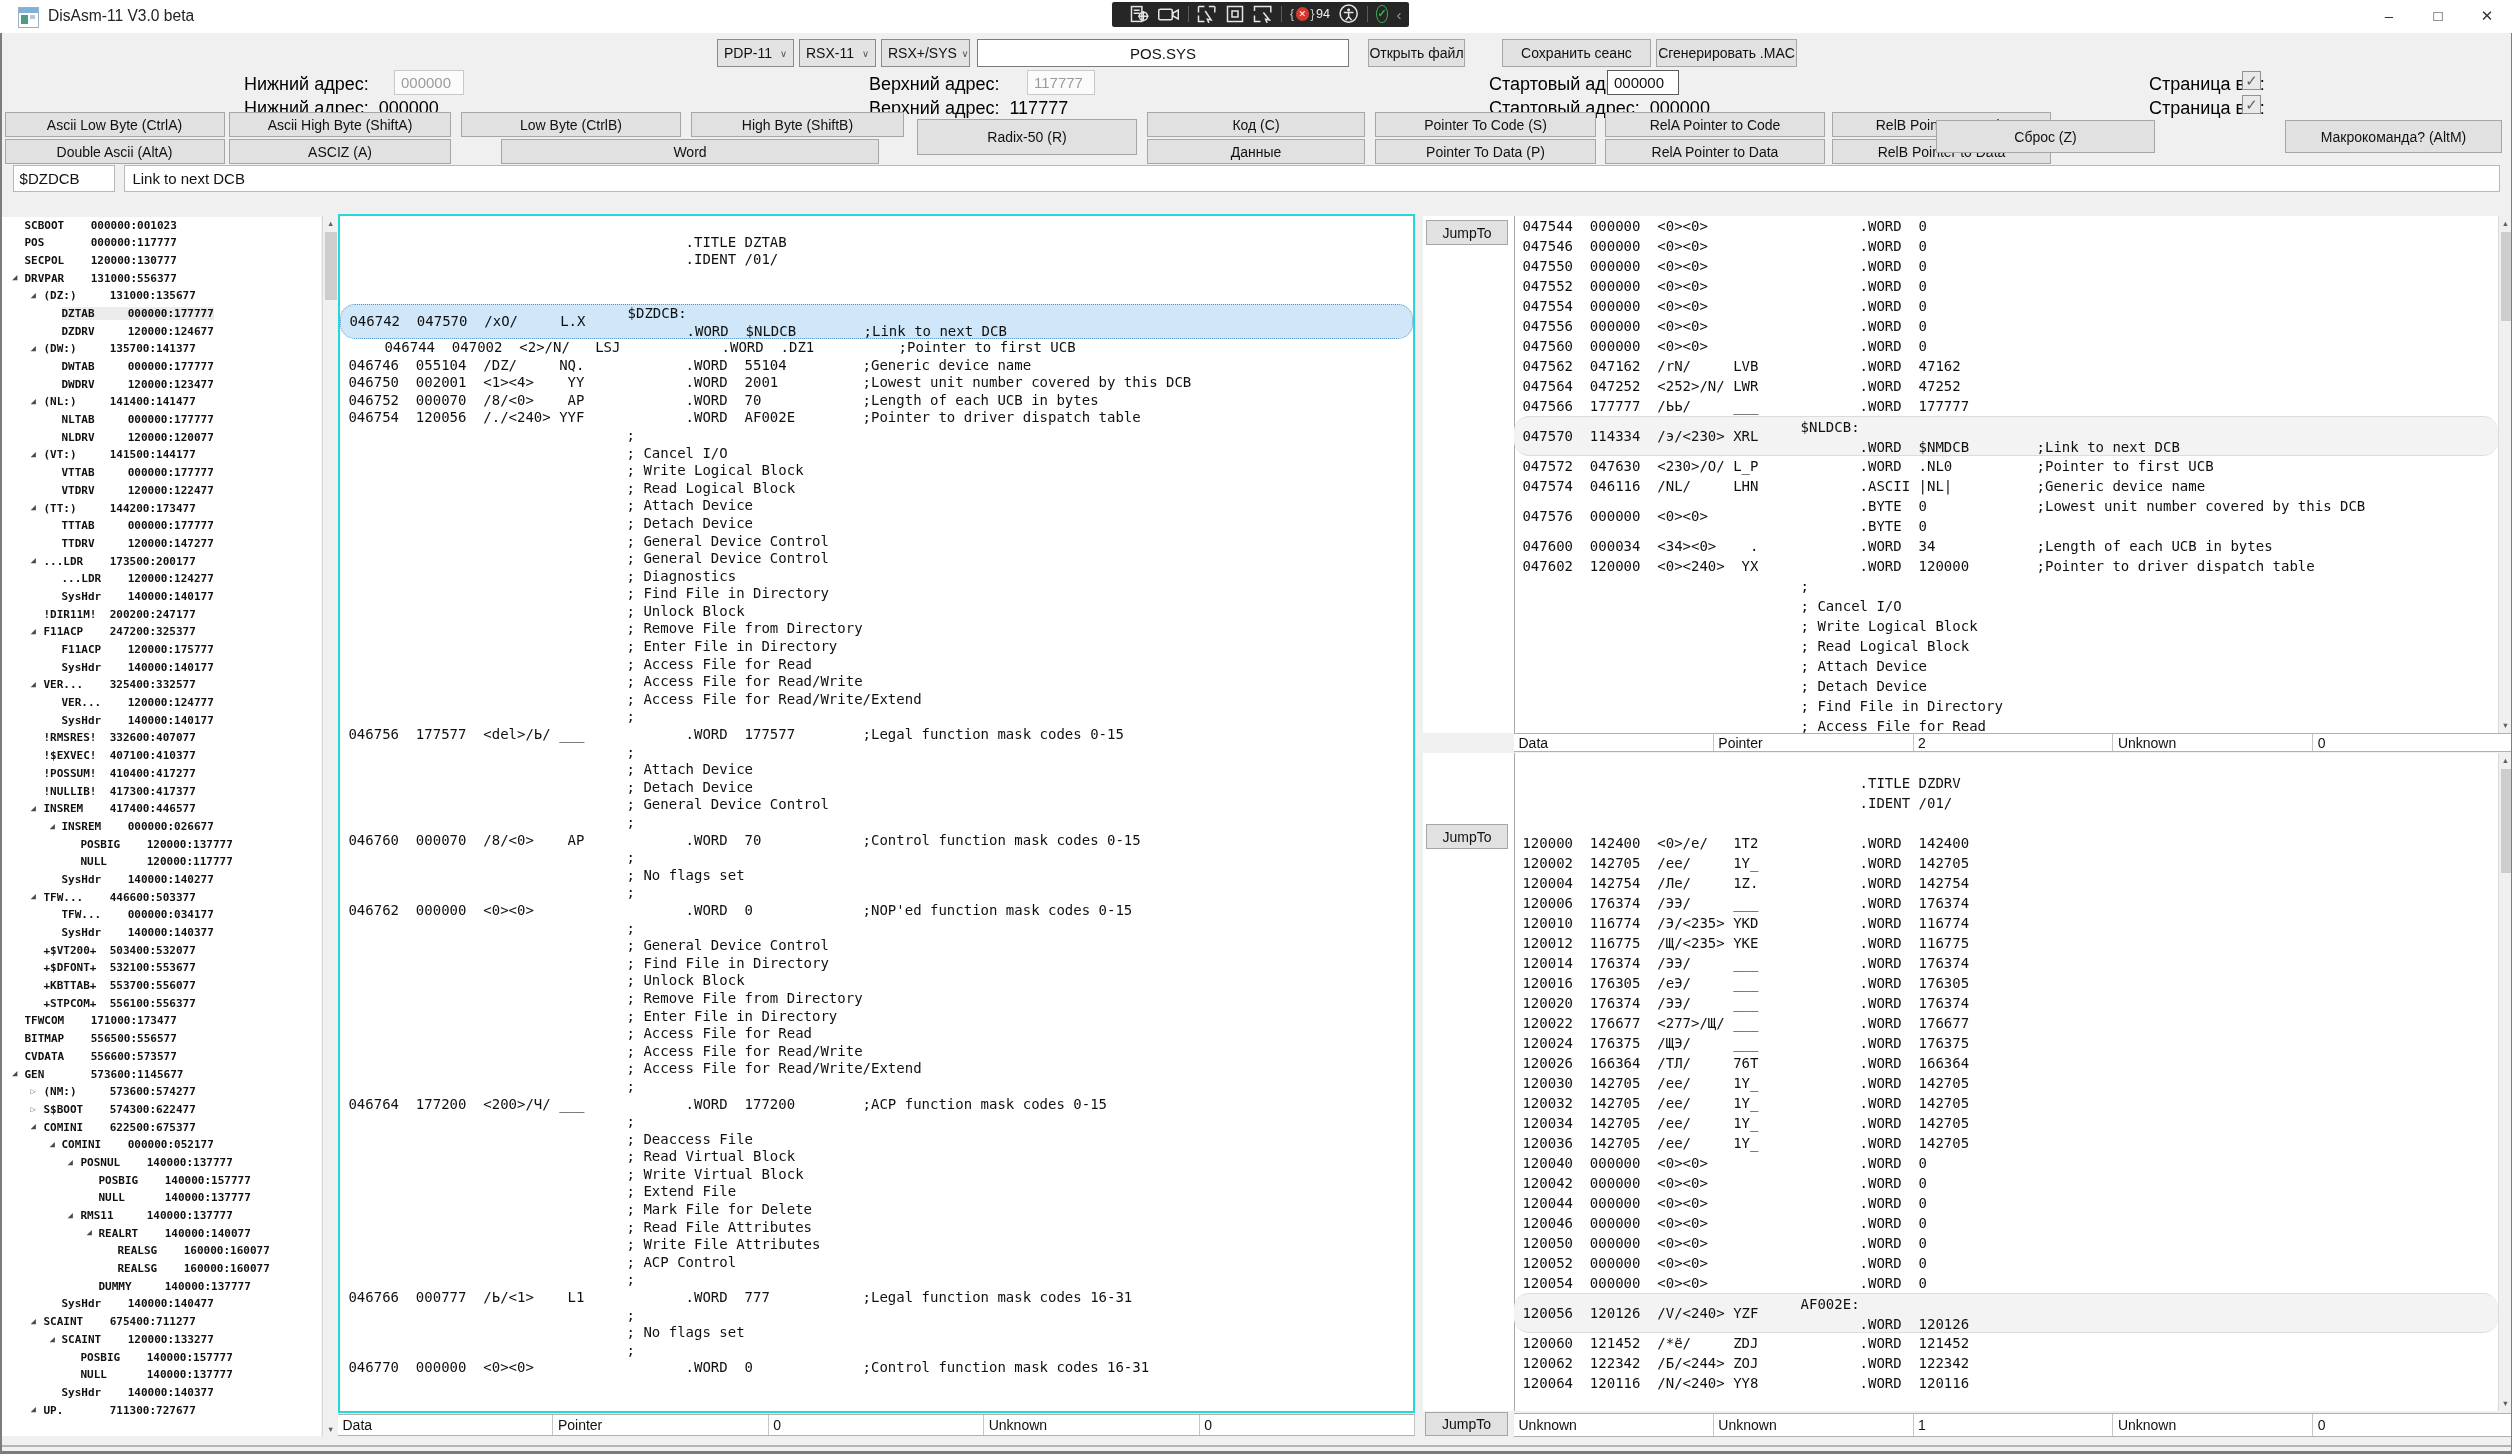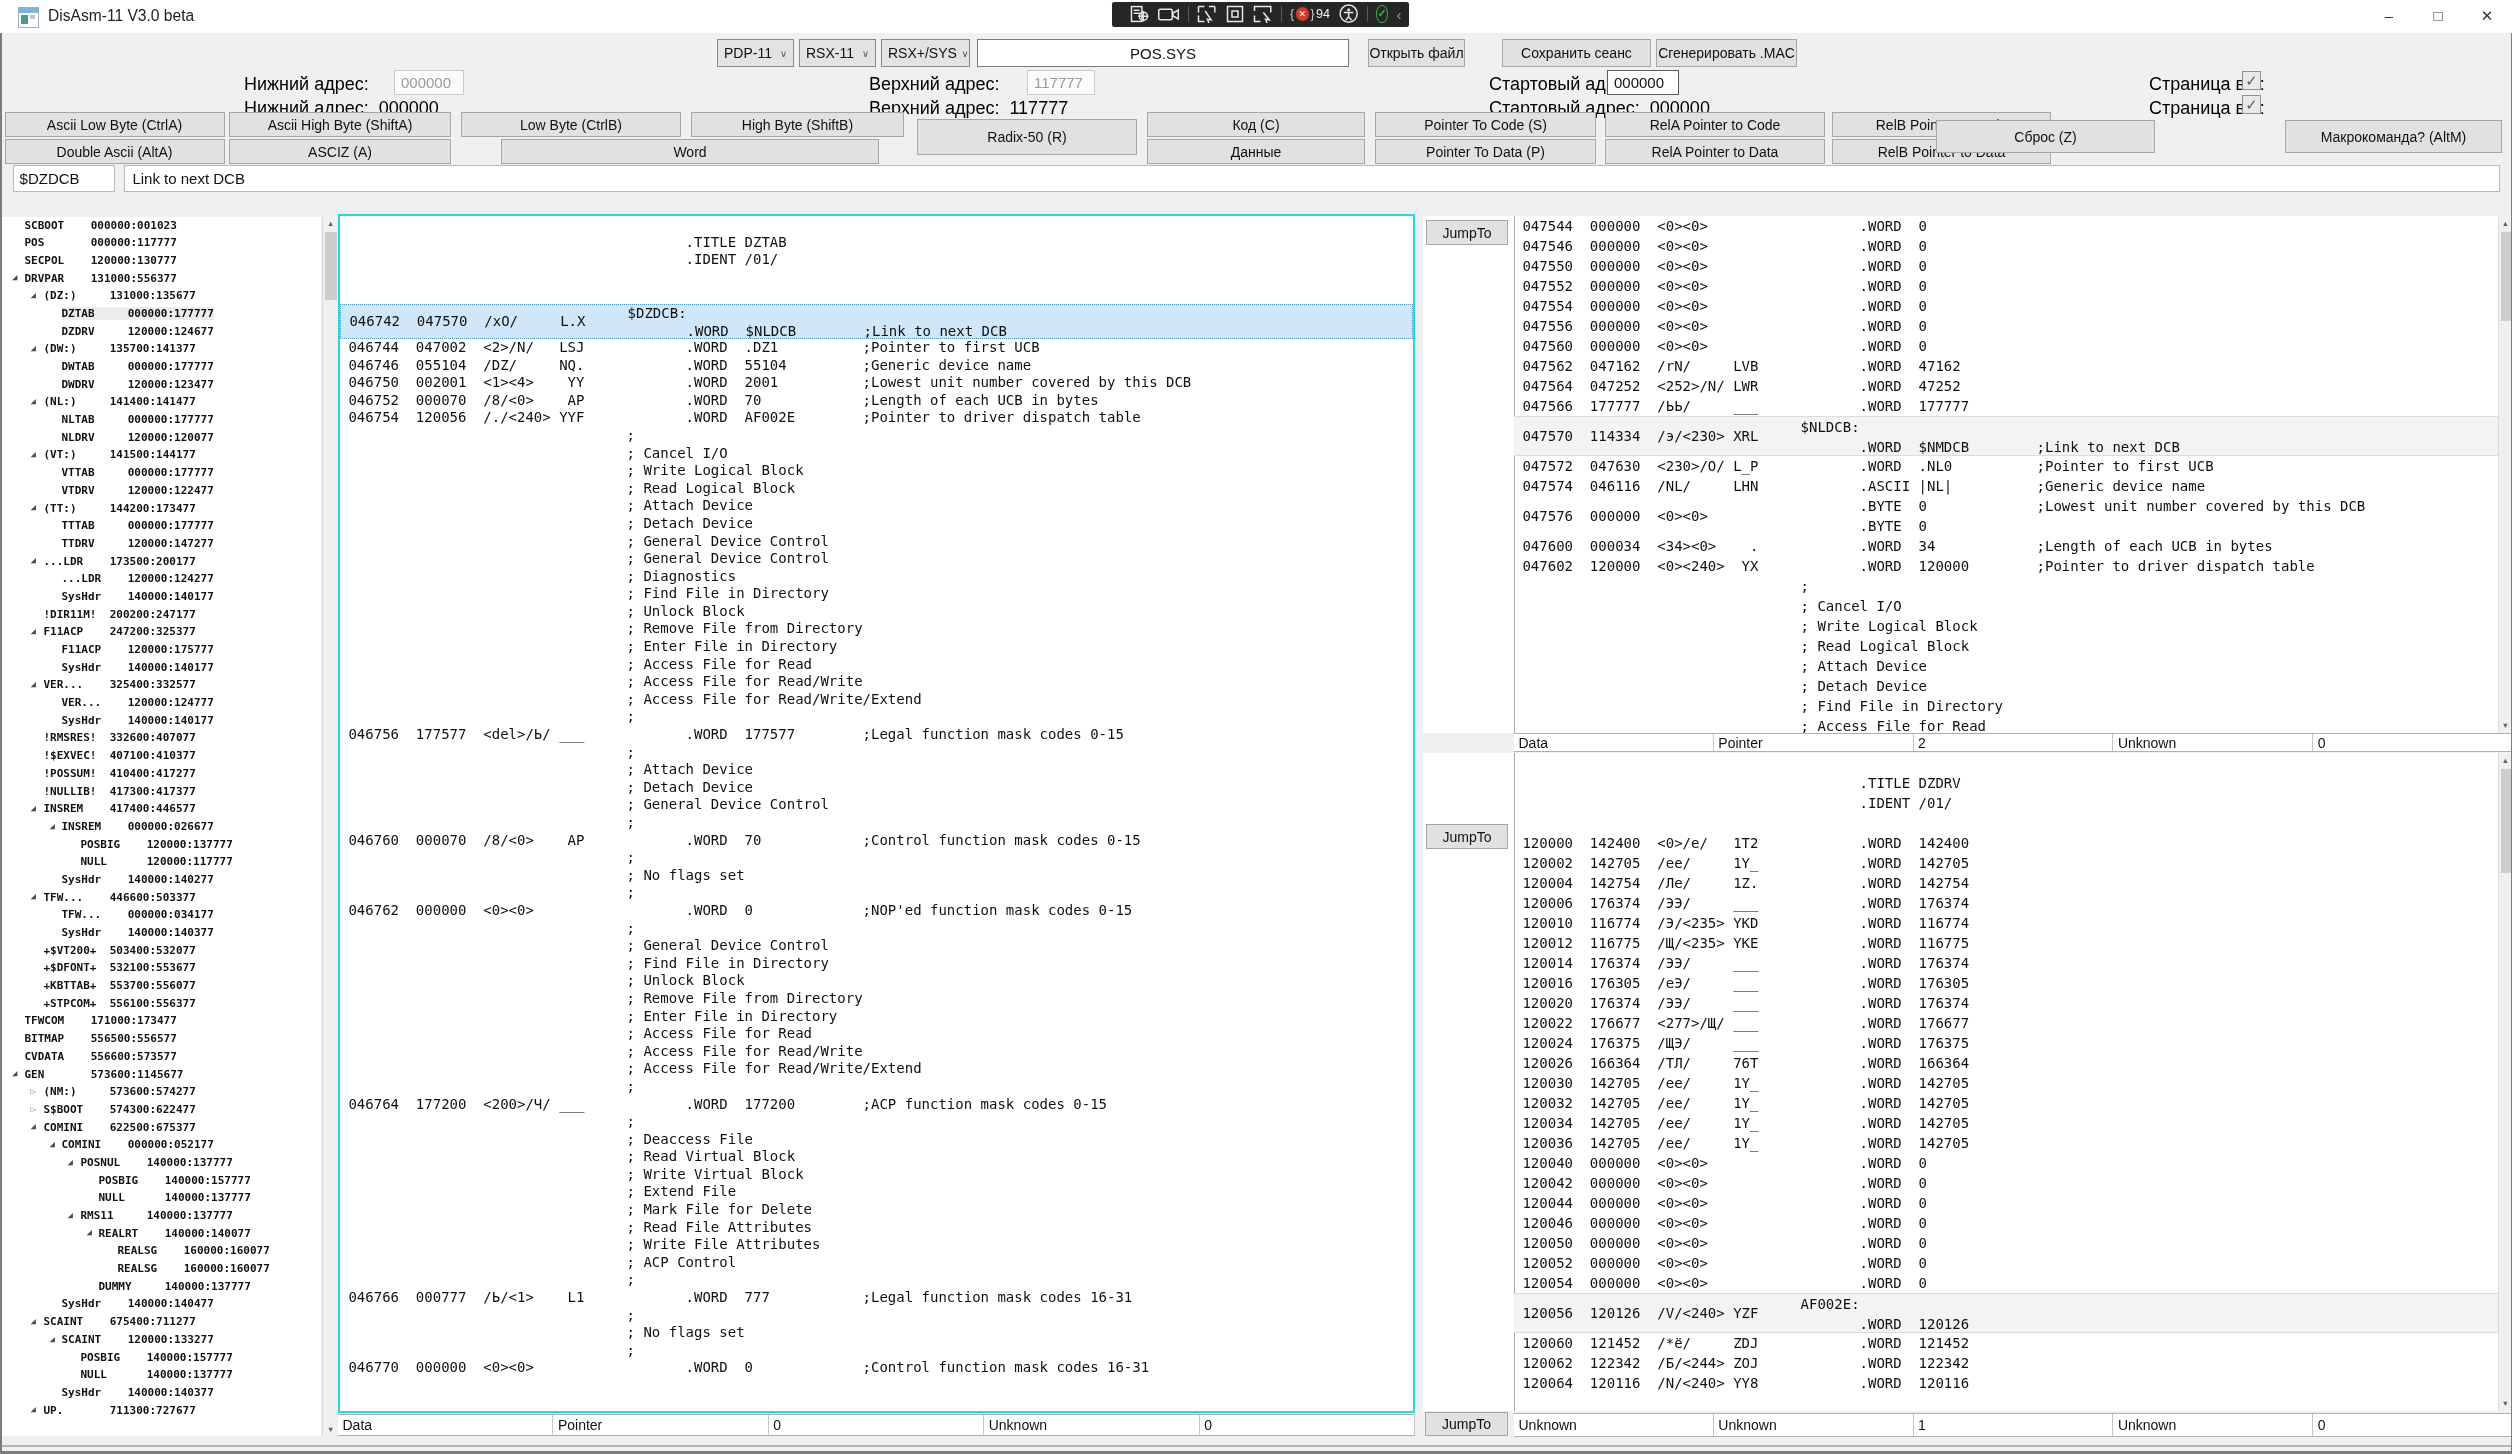--- a/index.html
+++ b/index.html
@@ -35,21 +35,21 @@
       font-size:14px;color:#111;}
   .field{background:#fff;border:0.7px solid #7a7a7a;box-sizing:border-box;font-size:15px;display:flex;align-items:center;}
   .lbl{font-size:18px;color:#000;white-space:nowrap;}
   .dimfield{background:#fbfbfb;border:0.7px solid #c9c9c9;color:#9b9b9b;}
   .checkbox{width:19.3px;height:19.3px;background:#e9e9e9;border:0.7px solid #919191;box-sizing:border-box;color:#5d5d5d;
       display:flex;align-items:center;justify-content:center;font-size:15px;}
   
   .code{font-family:"DejaVu Sans Mono",monospace;font-size:14px;color:#101010;}
   .line{white-space:pre;}
   .panel{background:#fff;}
-  .blk{position:relative;}
+  .blk{position:relative;border-radius:15px;}
   .blk .mid{position:absolute;left:0;top:50%;transform:translateY(-50%);white-space:pre;}
   .hlb{background:#cfe7f8;border:1.5px dotted #4f94cd;box-sizing:border-box;}
   .hlg{background:#f3f3f3;border-top:0.7px solid #dcdcdc;border-bottom:0.7px solid #dcdcdc;box-sizing:border-box;}
   
   #tree{left:1.5px;top:217px;width:319px;height:1219px;background:#fff;overflow:hidden;}
   .titem{position:relative;height:17.7px;font-family:"DejaVu Sans Mono",monospace;font-weight:700;font-size:11px;}
   .titem .tx{position:absolute;top:1.5px;white-space:pre;}
   .titem .ar{position:absolute;top:2.2px;font-size:9px;color:#4a4a4a;}
   .titem .ar.col{color:#8a8a8a;}
   .titem.sel .tx{background:#ececec;}
@@ -432,21 +432,21 @@
       <div class="line" style="height: 17.6px;"></div>
       <div class="line" style="height: 17.6px; line-height: 17.6px;">                                         .TITLE DZTAB</div>
       <div class="line" style="height: 17.6px; line-height: 17.6px;">                                         .IDENT /01/</div>
       <div class="line" style="height: 17.6px;"></div>
       <div class="line" style="height: 17.6px;"></div>
       <div class="blk hlb" style="height: 35px;">
         <div class="line" style="height: 17.6px; line-height: 17.6px;">                                  $DZDCB:</div>
         <div class="line" style="height: 17.6px; line-height: 17.6px;">                                         .WORD  $NLDCB        ;Link to next DCB</div>
         <div class="mid"> 046742  047570  /xO/     L.X</div>
       </div>
-      <div class="line" style="height: 17.6px; line-height: 17.6px;"> 046744  047002  &lt;2&gt;/N/   LSJ            .WORD  .DZ1          ;Pointer to first UCB</div>
+      <div class="line" style="height: 17.6px; line-height: 17.6px; padding-left: 36px;"> 046744  047002  &lt;2&gt;/N/   LSJ            .WORD  .DZ1          ;Pointer to first UCB</div>
       <div class="line" style="height: 17.6px; line-height: 17.6px;"> 046746  055104  /DZ/     NQ.            .WORD  55104         ;Generic device name</div>
       <div class="line" style="height: 17.6px; line-height: 17.6px;"> 046750  002001  &lt;1&gt;&lt;4&gt;    YY            .WORD  2001          ;Lowest unit number covered by this DCB</div>
       <div class="line" style="height: 17.6px; line-height: 17.6px;"> 046752  000070  /8/&lt;0&gt;    AP            .WORD  70            ;Length of each UCB in bytes</div>
       <div class="line" style="height: 17.6px; line-height: 17.6px;"> 046754  120056  /./&lt;240&gt; YYF            .WORD  AF002E        ;Pointer to driver dispatch table</div>
       <div class="line" style="height: 17.6px; line-height: 17.6px;">                                  ;</div>
       <div class="line" style="height: 17.6px; line-height: 17.6px;">                                  ; Cancel I/O</div>
       <div class="line" style="height: 17.6px; line-height: 17.6px;">                                  ; Write Logical Block</div>
       <div class="line" style="height: 17.6px; line-height: 17.6px;">                                  ; Read Logical Block</div>
       <div class="line" style="height: 17.6px; line-height: 17.6px;">                                  ; Attach Device</div>
       <div class="line" style="height: 17.6px; line-height: 17.6px;">                                  ; Detach Device</div>

